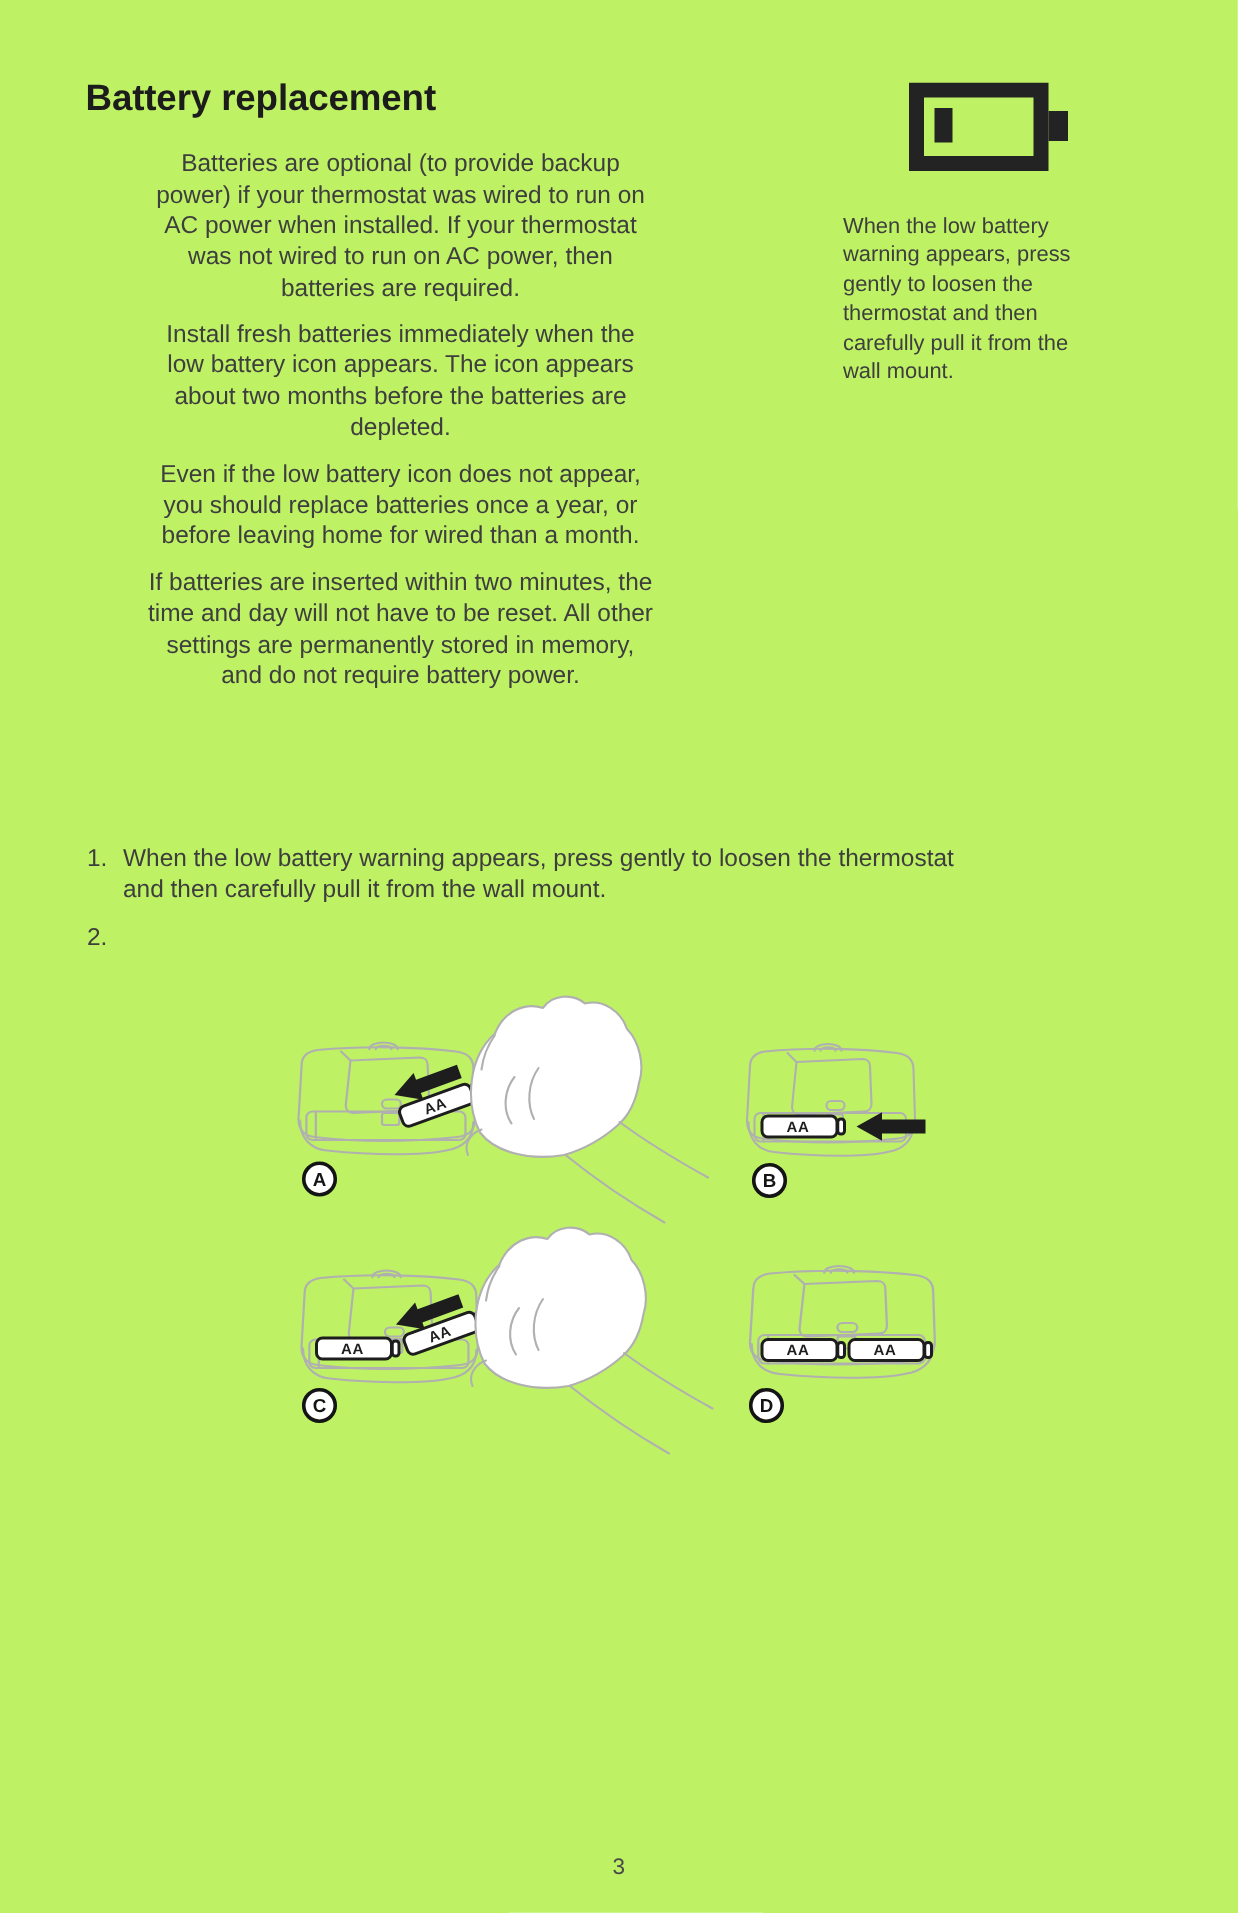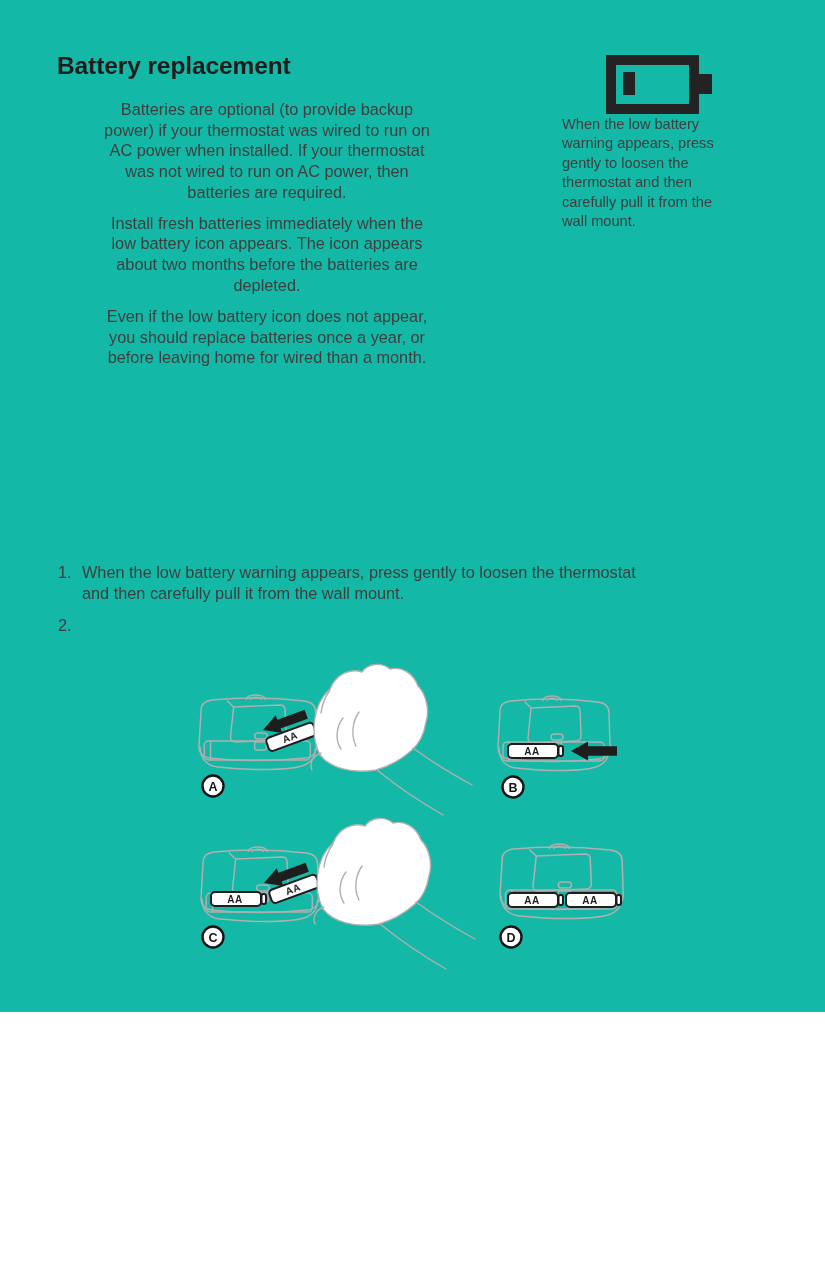--- a/index.html
+++ b/index.html
@@ -1,32 +1,32 @@
 <!DOCTYPE html>
 <html><head>
 <meta charset="utf-8">
 <style>
   * { margin:0; padding:0; box-sizing:border-box; }
   body { background:#ffffff; }
   .page {
-    position:relative; width:825px; height:1012px; background:#14b8a6;
+    position:relative; width:825px; height:1275px; background:#bef264;
     font-family:"Liberation Sans","DejaVu Sans",sans-serif; color:#3e3e3e; overflow:hidden;
   }
   .title {
     position:absolute; left:57px; top:52px;
     font-size:24.5px; font-weight:700; color:#1c1c1c; letter-spacing:-0.1px;
   }
   .intro { position:absolute; left:57px; top:99px; width:420px;text-align:center; }
   .intro p {
     font-size:16.3px; line-height:20.65px; white-space:pre-line; margin-bottom:10.5px;
   }
   .note-label { font-weight:700; color:#1c1c1c; }
   .side { position:absolute; left:562px; top:55px; width:205px; }
   .batt-icon { display:block; margin-left:44px; }
-  .caption { font-size:14.6px; line-height:19.4px; white-space:pre-line; }
+  .caption { margin-top:27px; font-size:14.6px; line-height:19.4px; white-space:pre-line; }
   .steps { position:absolute; left:58px; top:562px; width:716px; list-style:none; }
   .step { display:flex; margin-bottom:11px; font-size:16.3px; line-height:20.8px; }
   .step-num { width:24px; flex:none; }
   .step-text { white-space:pre-line; }
   .fig { position:absolute; width:300px; height:150px; overflow:visible; }
   .fig-a { left:180px; top:660px; }
   .fig-b { left:480px; top:660px; }
   .fig-c { left:180px; top:810px; }
   .fig-d { left:480px; top:810px; }
   .ln  { fill:none; stroke:#b0b0b0; stroke-width:1.4; stroke-linecap:round; stroke-linejoin:round; }
@@ -91,20 +91,24 @@
 AC power when installed. If your thermostat
 was not wired to run on AC power, then
 batteries are required.</p>
     <p>Install fresh batteries immediately when the
 low battery icon appears. The icon appears
 about two months before the batteries are
 depleted.</p>
     <p>Even if the low battery icon does not appear,
 you should replace batteries once a year, or
 before leaving home for wired than a month.</p>
+    <p>If batteries are inserted within two minutes, the
+time and day will not have to be reset. All other
+settings are permanently stored in memory,
+and do not require battery power.</p>
   </section>
 
   <aside class="side">
     <svg class="batt-icon" viewBox="0 0 106 60" width="106" height="60">
       <path fill-rule="evenodd" fill="#232323" d="M0,0 H93 V59 H0 Z M10,10 V49 H83 V10 Z"></path>
       <rect x="17" y="17" width="12" height="23" fill="#232323"></rect>
       <rect x="93" y="19" width="13" height="20" fill="#232323"></rect>
     </svg>
     <p class="caption">When the low battery
 warning appears, press

